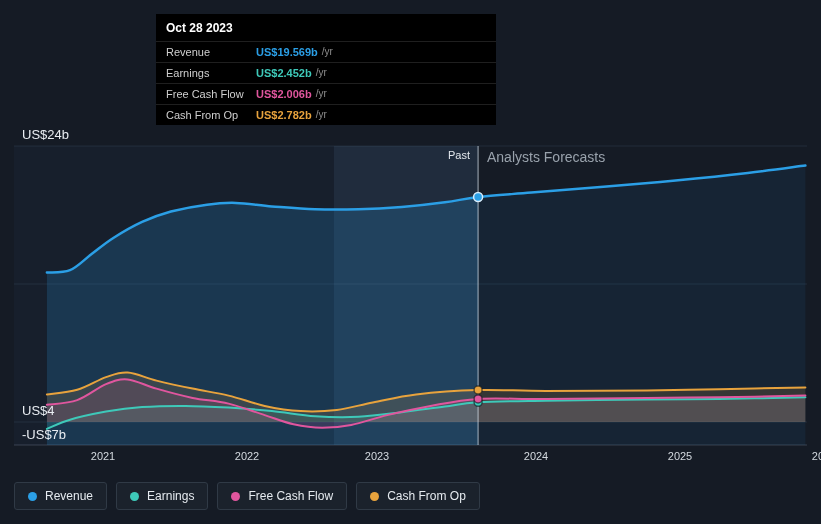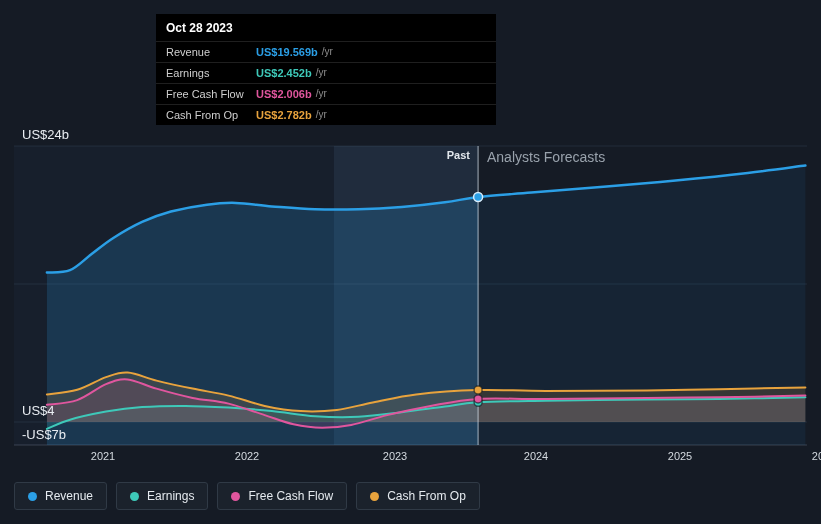--- a/index.html
+++ b/index.html
@@ -18,21 +18,21 @@
   .tt-title{padding:7px 10px 6px 10px;font-size:12px;font-weight:bold;color:#ffffff;}
   .tt-row{display:flex;align-items:center;padding:3px 10px;border-top:1px solid #1f1f1f;font-size:11px;line-height:14px;}
   .tt-label{width:90px;color:#cfcfcf;flex:0 0 auto;}
   .tt-value{font-weight:bold;}
   .tt-suffix{color:#8d8d8d;margin-left:4px;font-size:10px;}
 
   
   .ylabel{position:absolute;left:22px;font-size:13px;color:#e9edf2;z-index:2;}
   .xlabel{position:absolute;top:450px;font-size:11px;color:#d3d9df;transform:translateX(-50%);z-index:2;margin-left:33px;}
 
-  .past-label{position:absolute;left:385px;top:149px;width:85px;text-align:right;font-size:11px;font-weight:bold;color:#e2e7ec;z-index:2;}
+  .past-label{position:absolute;left:385px;top:149px;width:85px;text-align:right;font-size:11px;font-weight:normal;color:#e2e7ec;z-index:2;}
   .forecast-label{position:absolute;left:487px;top:149px;font-size:14px;color:#99a2ac;z-index:2;}
 
   
   .legend{position:absolute;left:14px;top:482px;display:flex;gap:9px;z-index:3;}
   .legend-btn{
     display:inline-flex;align-items:center;gap:8px;
     background:#1b222c;border:1px solid #303a46;border-radius:3px;
     color:#e5eaef;font-size:12px;padding:6px 13px;cursor:pointer;
     font-family:"Liberation Sans",sans-serif;
   }
@@ -65,21 +65,21 @@
       <circle cx="478.0859999999895" cy="390.007" r="4" fill="#e8a33d" stroke="rgba(10,16,24,0.6)" stroke-width="1.5"></circle>
       <circle cx="478.0859999999895" cy="196.9565" r="4.5" fill="#2b9fe6" stroke="#d6ecfb" stroke-width="1.5"></circle>
     </svg>
 
   <div class="ylabel" style="top:127px">US$24b</div>
   <div class="ylabel" style="top:403px">US$4</div>
   <div class="ylabel" style="top:427px">-US$7b</div>
 
   <div class="xlabel" style="left:70px">2021</div>
   <div class="xlabel" style="left:214px">2022</div>
-  <div class="xlabel" style="left:362px">2023</div>
+  <div class="xlabel" style="left:344px">2023</div>
   <div class="xlabel" style="left:503px">2024</div>
   <div class="xlabel" style="left:647px">2025</div>
   <div class="xlabel" style="left:791px">2026</div>
 
   <div class="past-label">Past</div>
   <div class="forecast-label">Analysts Forecasts</div>
 
   <div class="tooltip">
     <div class="tt-title">Oct 28 2023</div>
 

